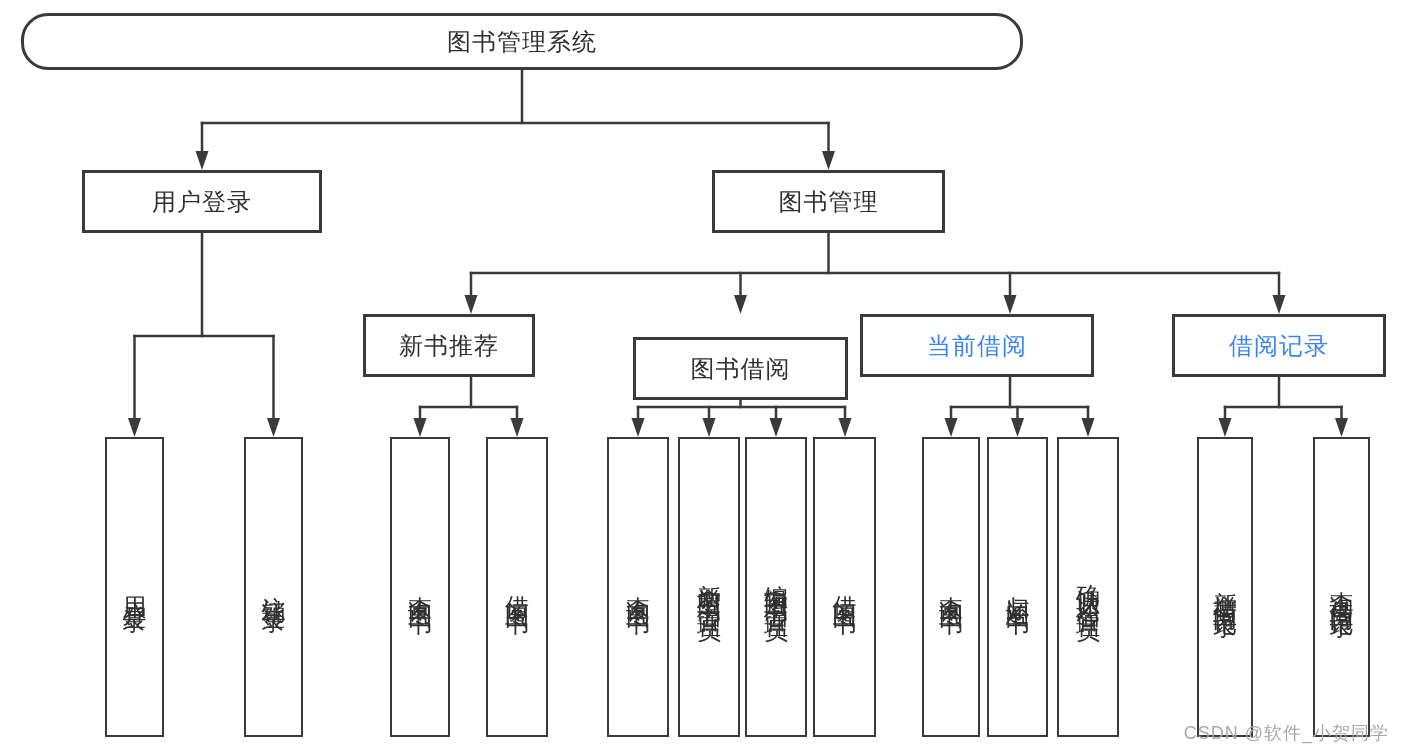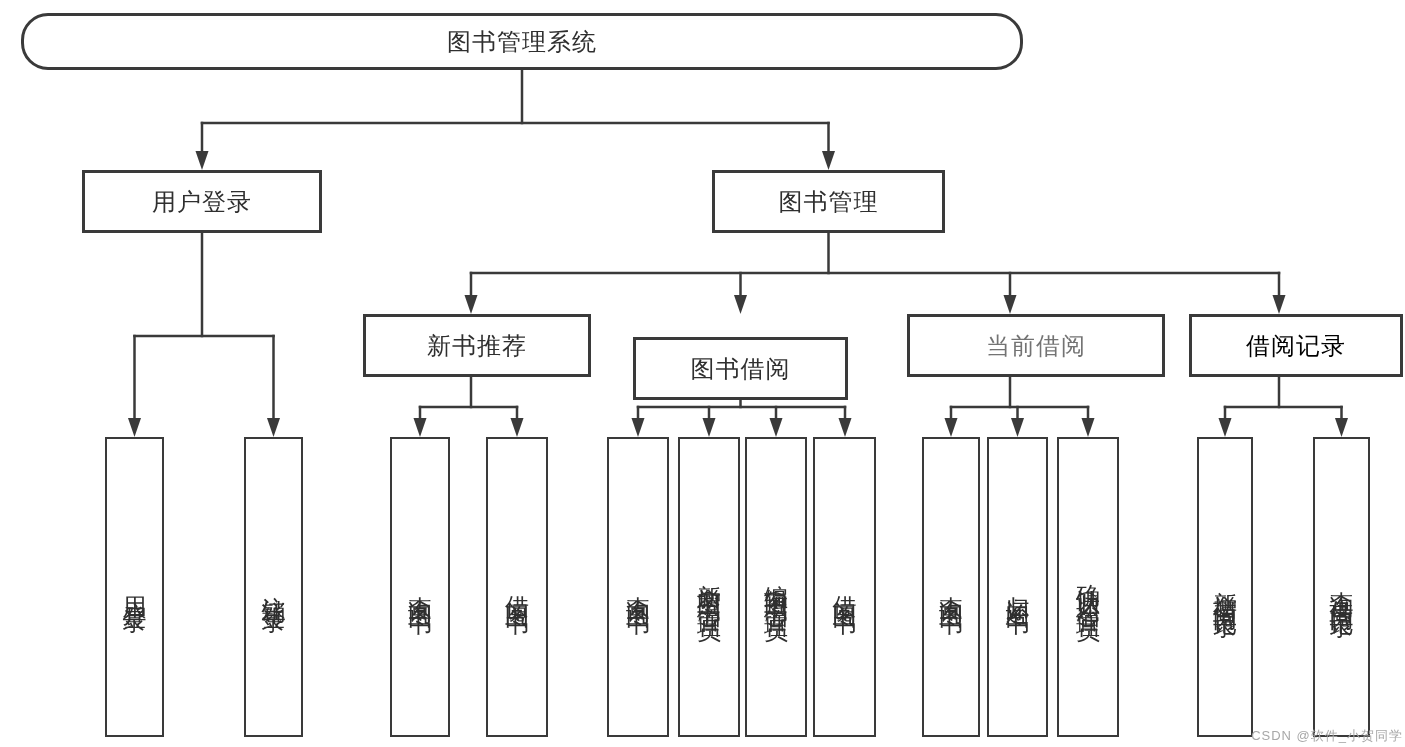--- a/index.html
+++ b/index.html
@@ -28,22 +28,22 @@
   .node-v span{
     writing-mode:vertical-rl;
     text-orientation:mixed;
     font-size:24px;
     letter-spacing:5px;
     line-height:1;
     white-space:nowrap;
   }
   #watermark{
     position:absolute;
-    right:2px;bottom:2px;
-    font-size:13px;
+    right:16px;bottom:2px;
+    font-size:18px;
     color:#a8a8a8;
     letter-spacing:1px;
     white-space:nowrap;
   }
 </style>
 </head>
 <body>
 
 <div id="canvas">
 
@@ -106,30 +106,30 @@
     <span>图书管理系统</span>
   </div>
 
   <div class="node node-h" style="left: 82px; top: 170px; width: 240px; height: 63px; border-color: rgb(58, 58, 58); color: rgb(47, 47, 47);">
     <span>用户登录</span>
   </div>
   <div class="node node-h" style="left: 712px; top: 170px; width: 233px; height: 63px; border-color: rgb(58, 58, 58); color: rgb(47, 47, 47); justify-content: center;">
     <span>图书管理</span>
   </div>
 
-  <div class="node node-h" style="left: 363px; top: 314px; width: 228px; height: 63px; border-color: rgb(58, 58, 58); color: rgb(47, 47, 47);">
+  <div class="node node-h" style="left: 363px; top: 314px; width: 172px; height: 63px; border-color: rgb(58, 58, 58); color: rgb(47, 47, 47);">
     <span>新书推荐</span>
   </div>
   <div class="node node-h" style="left: 633px; top: 314px; width: 215px; height: 63px; border-color: rgb(58, 58, 58); color: rgb(47, 47, 47); margin-top: 23px;">
     <span>图书借阅</span>
   </div>
-  <div class="node node-h" style="left: 907px; top: 314px; width: 258px; height: 63px; border-color: rgb(58, 58, 58); color: #737373;">
+  <div class="node node-h" style="left: 860px; top: 314px; width: 234px; height: 63px; border-color: rgb(58, 58, 58); color: #3b82f6;">
     <span>当前借阅</span>
   </div>
-  <div class="node node-h" style="left: 1172px; top: 314px; width: 214px; height: 63px; border-color: rgb(58, 58, 58); color: #000000; margin-left: 17px;">
+  <div class="node node-h" style="left: 1172px; top: 314px; width: 214px; height: 63px; border-color: rgb(58, 58, 58); color: #3b82f6;">
     <span>借阅记录</span>
   </div>
 
   <div class="node node-v" style="left: 105px; top: 437px; width: 59px; height: 300px; border-color: rgb(58, 58, 58); color: rgb(47, 47, 47);">
     <span>用户登录</span>
   </div>
   <div class="node node-v" style="left: 244px; top: 437px; width: 59px; height: 300px; border-color: rgb(58, 58, 58); color: rgb(47, 47, 47);">
     <span>注销登录</span>
   </div>
   <div class="node node-v" style="left: 390px; top: 437px; width: 60px; height: 300px; border-color: rgb(58, 58, 58); color: rgb(47, 47, 47);">

